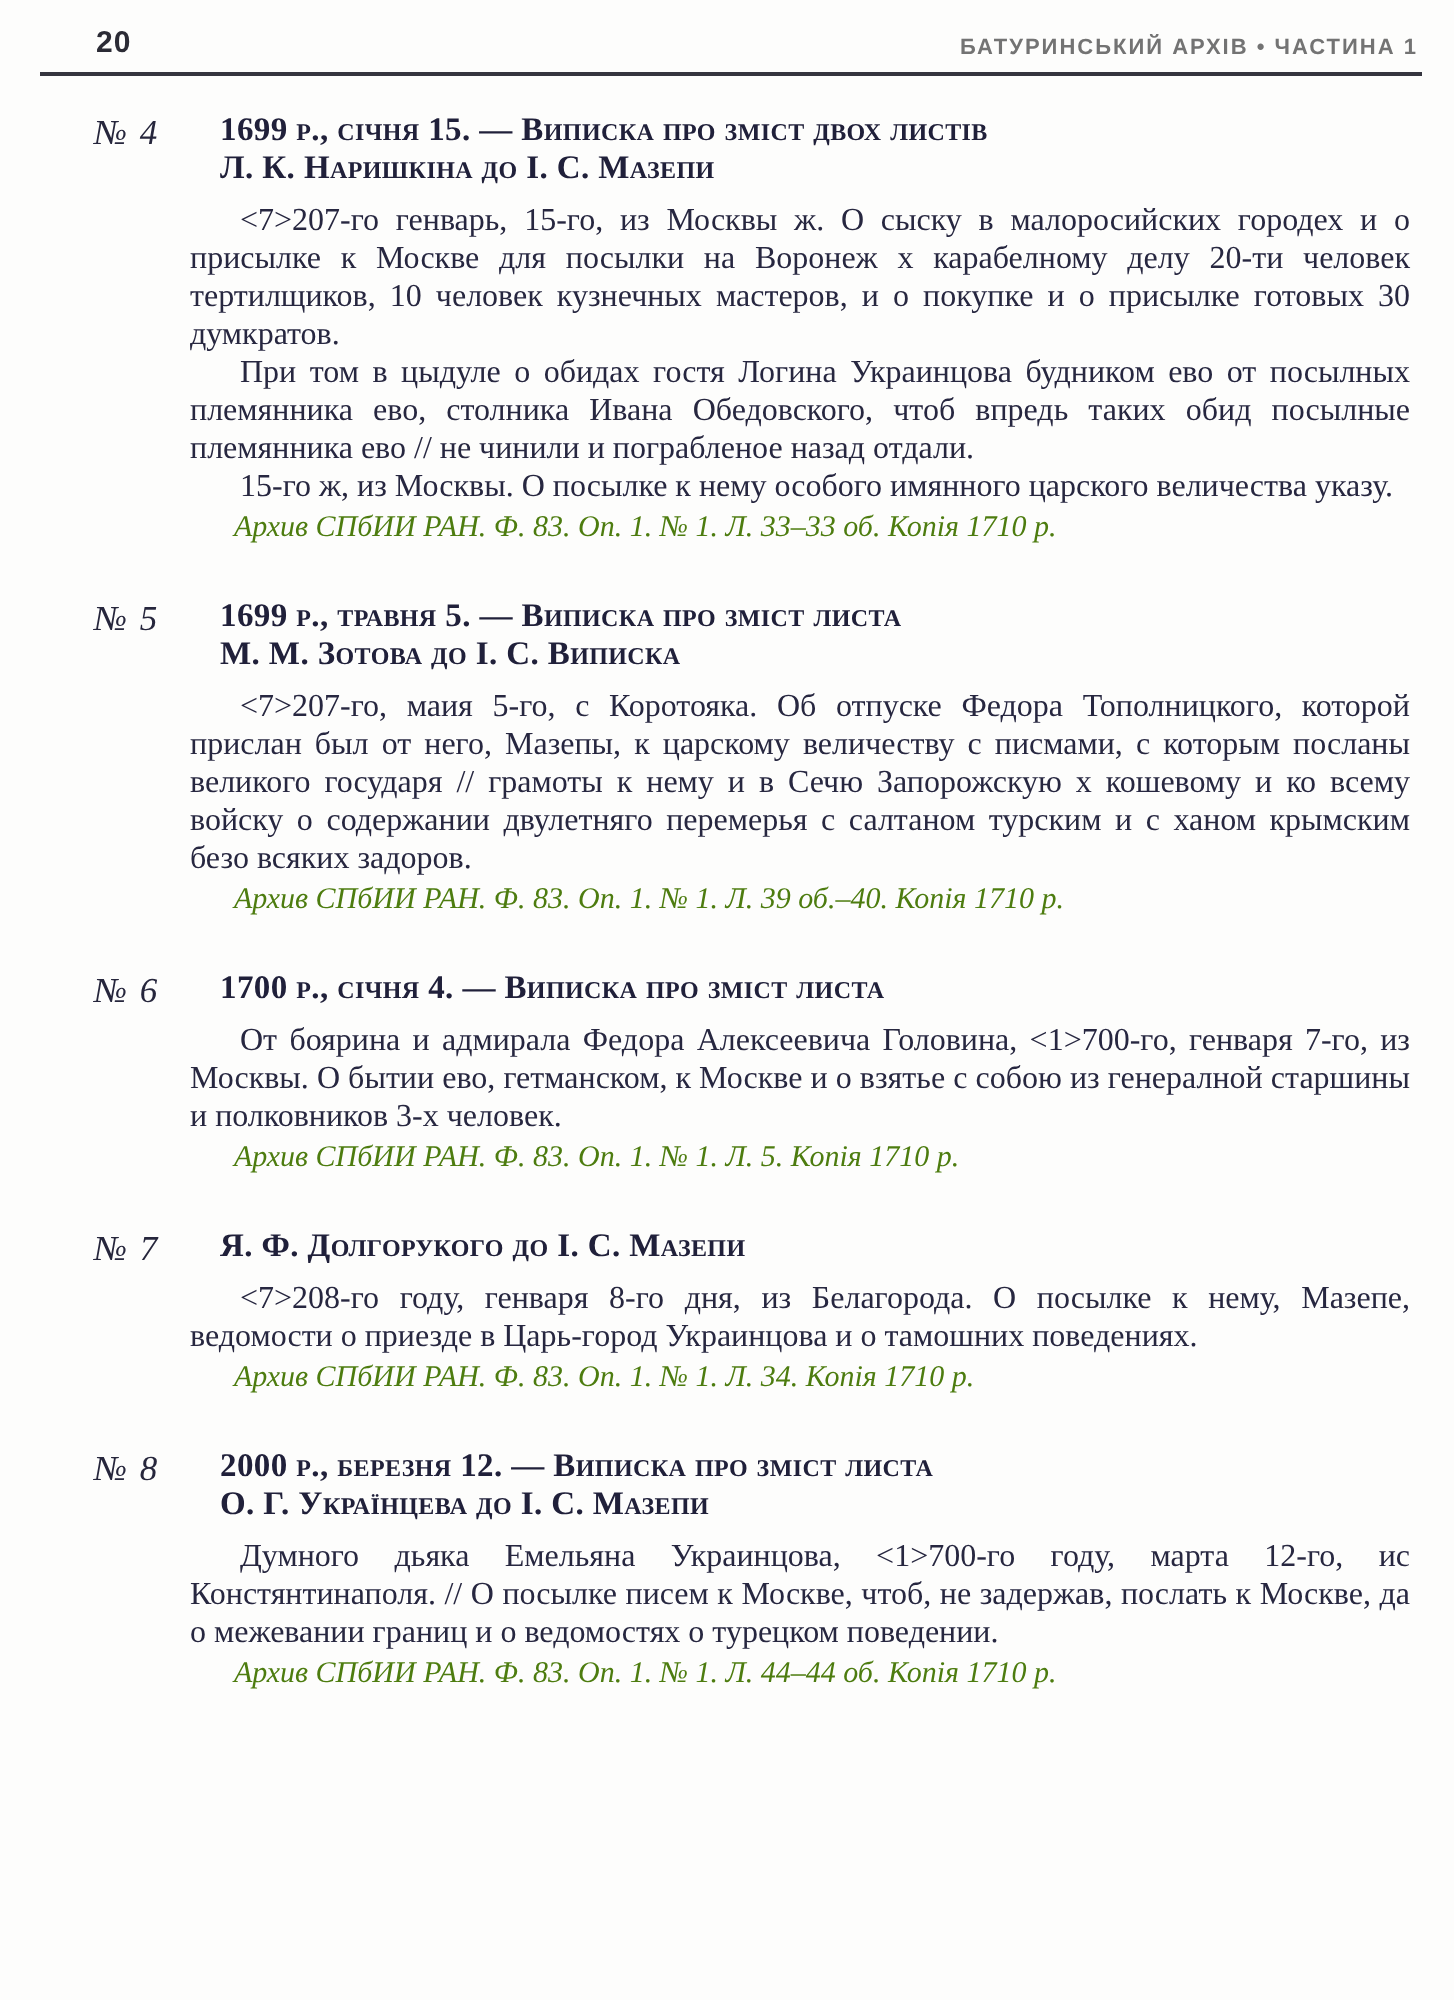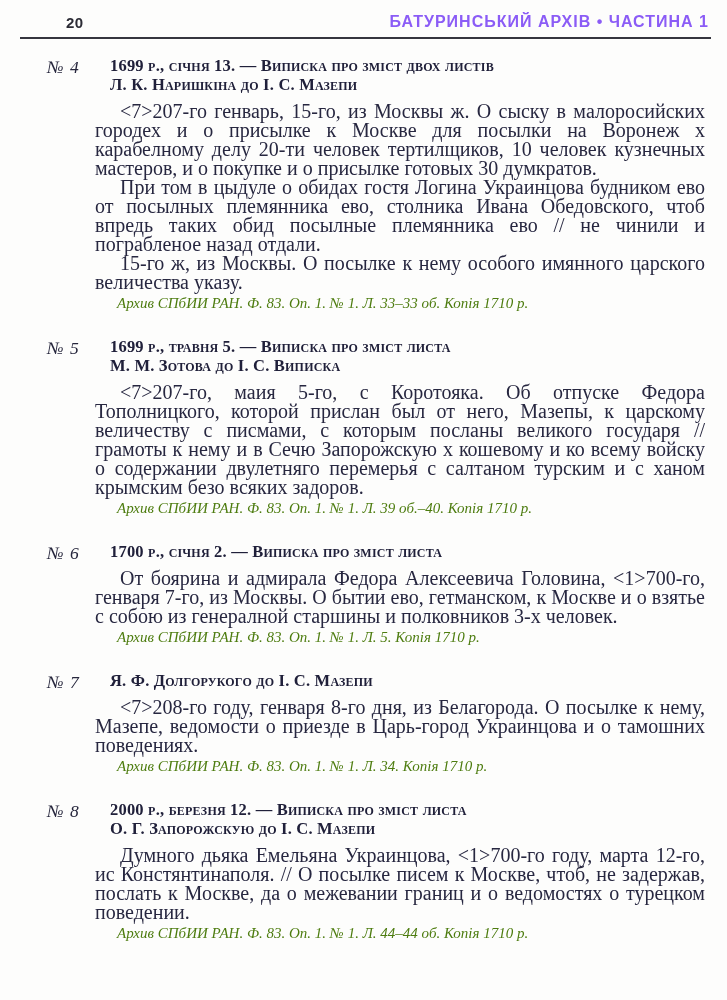--- a/index.html
+++ b/index.html
@@ -21,30 +21,30 @@
   .running-header {
     margin: 13px 16px 0 20px;
     padding: 0 2px 6px 0;
     border-bottom: 2px solid #35353f;
     display: flex;
     align-items: flex-end;
     justify-content: space-between;
     font-family: "Liberation Sans", sans-serif;
   }
   .page-number {
-    margin-left: 46px;
+    margin-left: 28px;
     font-size: 15px;
     font-weight: 700;
     color: #2b2b35;
     letter-spacing: 0.5px;
   }
   .running-title {
-    font-size: 16px;
+    font-size: 11px;
     font-weight: 700;
-    color: #8b5cf6;
+    color: #737373;
     letter-spacing: 1px;
     padding-left: 24px;
   }
   
   .entries {
     margin-top: 17px;
   }
   .entry {
     position: relative;
     margin-bottom: 24px;
@@ -65,21 +65,21 @@
     font-size: 16.5px;
     line-height: 19px;
     color: #20203a;
     letter-spacing: 0.2px;
   }
   .entry-body {
     margin: 0 22px 0 95px;
   }
   .entry-body p {
     margin: 0;
-    font-size: 20px;
+    font-size: 16px;
     line-height: 19px;
     text-align: justify;
     text-indent: 25px;
     color: #272740;
   }
   .citation {
     margin: 1px 22px 0 95px;
     font-style: italic;
     font-size: 15px;
     line-height: 20px;
@@ -95,21 +95,21 @@
   <div class="running-header">
     <span class="page-number">20</span>
     <span class="running-title">БАТУРИНСЬКИЙ АРХІВ • ЧАСТИНА 1</span>
   </div>
 
   <div class="entries">
 
     <div class="entry">
       <span class="entry-num">№ 4</span>
       <div class="entry-heading">
-        <div>1699 р., січня 13. — Виписка про зміст двох листів</div>
+        <div>1699 р., січня 15. — Виписка про зміст двох листів</div>
         <div>Л. К. Наришкіна до І. С. Мазепи</div>
       </div>
       <div class="entry-body">
         <p>&lt;7&gt;207-го генварь, 15-го, из Москвы ж. О сыску в малоросийских городех и о присылке к Москве для посылки на Воронеж х карабелному делу 20-ти человек тертилщиков, 10 человек кузнечных мастеров, и о покупке и о присылке готовых 30 думкратов.</p>
         <p>При том в цыдуле о обидах гостя Логина Украинцова будником ево от посылных племянника ево, столника Ивана Обедовского, чтоб впредь таких обид посылные племянника ево // не чинили и пограбленое назад отдали.</p>
         <p>15-го ж, из Москвы. О посылке к нему особого имянного царского величества указу.</p>
       </div>
       <div class="citation">Архив СПбИИ РАН. Ф. 83. Оп. 1. № 1. Л. 33–33 об. Копія 1710 р.</div>
     </div>
 
@@ -121,21 +121,21 @@
       </div>
       <div class="entry-body">
         <p>&lt;7&gt;207-го, маия 5-го, с Коротояка. Об отпуске Федора Тополницкого, которой прислан был от него, Мазепы, к царскому величеству с писмами, с которым посланы великого государя // грамоты к нему и в Сечю Запорожскую х кошевому и ко всему войску о содержании двулетняго перемерья с салтаном турским и с ханом крымским безо всяких задоров.</p>
       </div>
       <div class="citation">Архив СПбИИ РАН. Ф. 83. Оп. 1. № 1. Л. 39 об.–40. Копія 1710 р.</div>
     </div>
 
     <div class="entry">
       <span class="entry-num">№ 6</span>
       <div class="entry-heading">
-        <div>1700 р., січня 2. — Виписка про зміст листа</div>
+        <div>1700 р., січня 4. — Виписка про зміст листа</div>
       </div>
       <div class="entry-body">
         <p>От боярина и адмирала Федора Алексеевича Головина, &lt;1&gt;700-го, генваря 7-го, из Москвы. О бытии ево, гетманском, к Москве и о взятье с собою из генералной старшины и полковников 3-х человек.</p>
       </div>
       <div class="citation">Архив СПбИИ РАН. Ф. 83. Оп. 1. № 1. Л. 5. Копія 1710 р.</div>
     </div>
 
     <div class="entry">
       <span class="entry-num">№ 7</span>
       <div class="entry-heading">
@@ -144,21 +144,21 @@
       <div class="entry-body">
         <p>&lt;7&gt;208-го году, генваря 8-го дня, из Белагорода. О посылке к нему, Мазепе, ведомости о приезде в Царь-город Украинцова и о тамошних поведениях.</p>
       </div>
       <div class="citation">Архив СПбИИ РАН. Ф. 83. Оп. 1. № 1. Л. 34. Копія 1710 р.</div>
     </div>
 
     <div class="entry">
       <span class="entry-num">№ 8</span>
       <div class="entry-heading">
         <div>2000 р., березня 12. — Виписка про зміст листа</div>
-        <div>О. Г. Запорожскую до І. С. Мазепи</div>
+        <div>О. Г. Українцева до І. С. Мазепи</div>
       </div>
       <div class="entry-body">
         <p>Думного дьяка Емельяна Украинцова, &lt;1&gt;700-го году, марта 12-го, ис Констянтинаполя. // О посылке писем к Москве, чтоб, не задержав, послать к Москве, да о межевании границ и о ведомостях о турецком поведении.</p>
       </div>
       <div class="citation">Архив СПбИИ РАН. Ф. 83. Оп. 1. № 1. Л. 44–44 об. Копія 1710 р.</div>
     </div>
 
   </div>
 </div>
 

